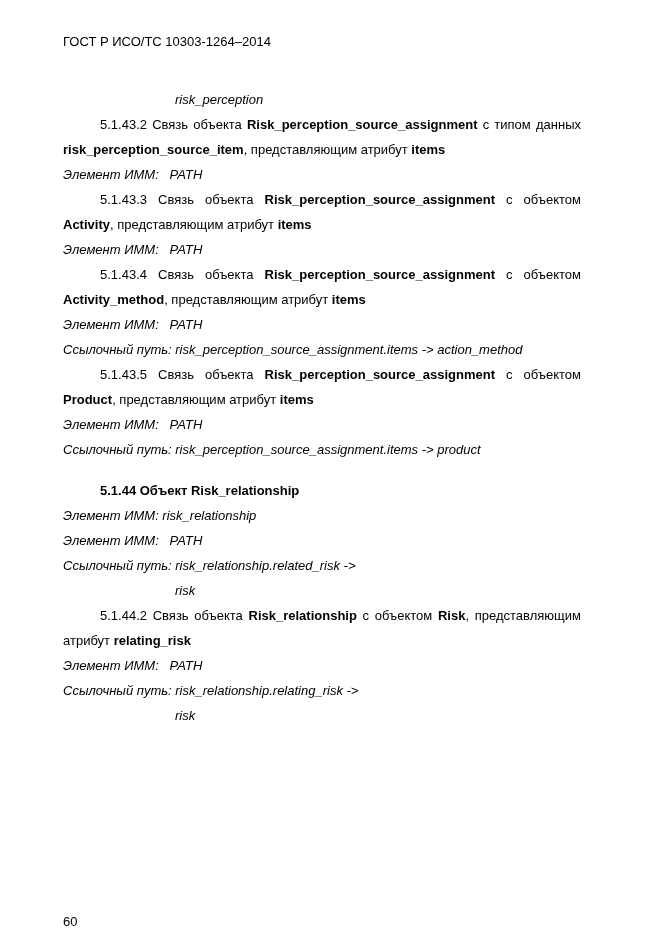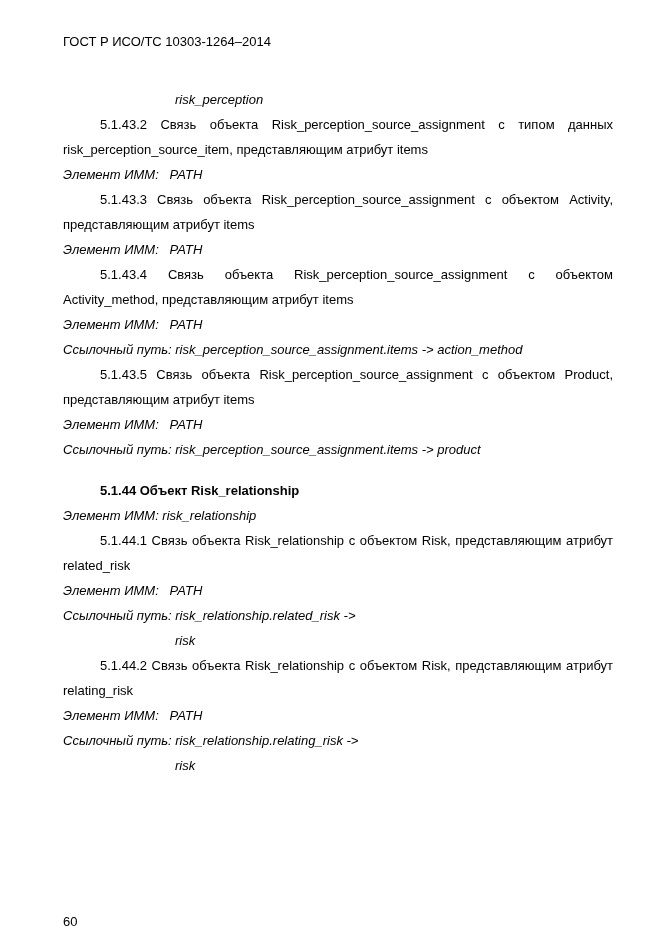--- a/index.html
+++ b/index.html
@@ -7,38 +7,38 @@
   body {
     width: 661px; height: 935px;
     font-family: "Liberation Sans", sans-serif;
     color: #000000;
     position: relative;
   }
   .page {
     position: relative;
     width: 661px; height: 935px;
     background: #ffffff;
-    padding: 34px 48px 0 63px;
+    padding: 34px 80px 0 63px;
     overflow: hidden;
   }
   .doc-header {
     font-size: 13px;
     line-height: 16px;
   }
   .doc-body {
     margin-top: 37px;
     font-size: 13px;
     line-height: 25px;
   }
   .para { text-align: justify; }
   .para.line { text-align: left; font-style: italic; }
   .para.indent { text-indent: 37px; }
   .para.deep { margin-left: 112px; text-align: left; }
   .para.heading { font-weight: bold; margin-top: 16px; text-align: left; }
-  .b { font-weight: normal; }
+  .b { font-weight: bold; }
   .doc-footer {
     position: absolute;
     left: 63px; top: 914px;
     font-size: 13px;
   }
 </style>
 </head>
 <body>
 
 <div class="page">
@@ -51,21 +51,20 @@
       <div class="para indent"><span>5.1.43.3 Связь объекта </span><span class="b">Risk_perception_source_assignment</span><span> с объектом </span><span class="b">Activity</span><span>, представляющим атрибут </span><span class="b">items</span></div>
       <div class="para line"><span>Элемент ИММ:&nbsp;&nbsp;&nbsp;PATH</span></div>
       <div class="para indent"><span>5.1.43.4 Связь объекта </span><span class="b">Risk_perception_source_assignment</span><span> с объектом </span><span class="b">Activity_method</span><span>, представляющим атрибут </span><span class="b">items</span></div>
       <div class="para line"><span>Элемент ИММ:&nbsp;&nbsp;&nbsp;PATH</span></div>
       <div class="para line"><span>Ссылочный путь: risk_perception_source_assignment.items -&gt; action_method</span></div>
       <div class="para indent"><span>5.1.43.5 Связь объекта </span><span class="b">Risk_perception_source_assignment</span><span> с объектом </span><span class="b">Product</span><span>, представляющим атрибут </span><span class="b">items</span></div>
       <div class="para line"><span>Элемент ИММ:&nbsp;&nbsp;&nbsp;PATH</span></div>
       <div class="para line"><span>Ссылочный путь: risk_perception_source_assignment.items -&gt; product</span></div>
       <div class="para heading indent"><span>5.1.44 Объект Risk_relationship</span></div>
       <div class="para line"><span>Элемент ИММ: risk_relationship</span></div>
-      <div class="para indent"><span>5.1.44.1 Связь объекта </span><span class="b">Risk_relationship</span><span> с объектом </span><span class="b">Risk</span><span>, представляющим атрибут </span><span class="b">related_risk</span></div>
       <div class="para line"><span>Элемент ИММ:&nbsp;&nbsp;&nbsp;PATH</span></div>
       <div class="para line"><span>Ссылочный путь: risk_relationship.related_risk -&gt;</span></div>
       <div class="para line deep"><span>risk</span></div>
       <div class="para indent"><span>5.1.44.2 Связь объекта </span><span class="b">Risk_relationship</span><span> с объектом </span><span class="b">Risk</span><span>, представляющим атрибут </span><span class="b">relating_risk</span></div>
       <div class="para line"><span>Элемент ИММ:&nbsp;&nbsp;&nbsp;PATH</span></div>
       <div class="para line"><span>Ссылочный путь: risk_relationship.relating_risk -&gt;</span></div>
       <div class="para line deep"><span>risk</span></div>
     </div>
 
   <div class="doc-footer">60</div>

